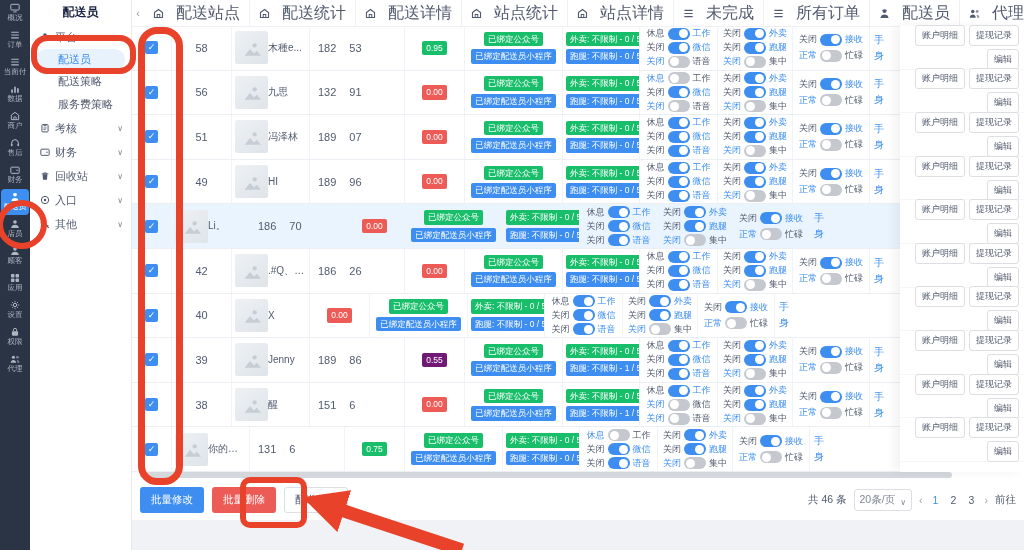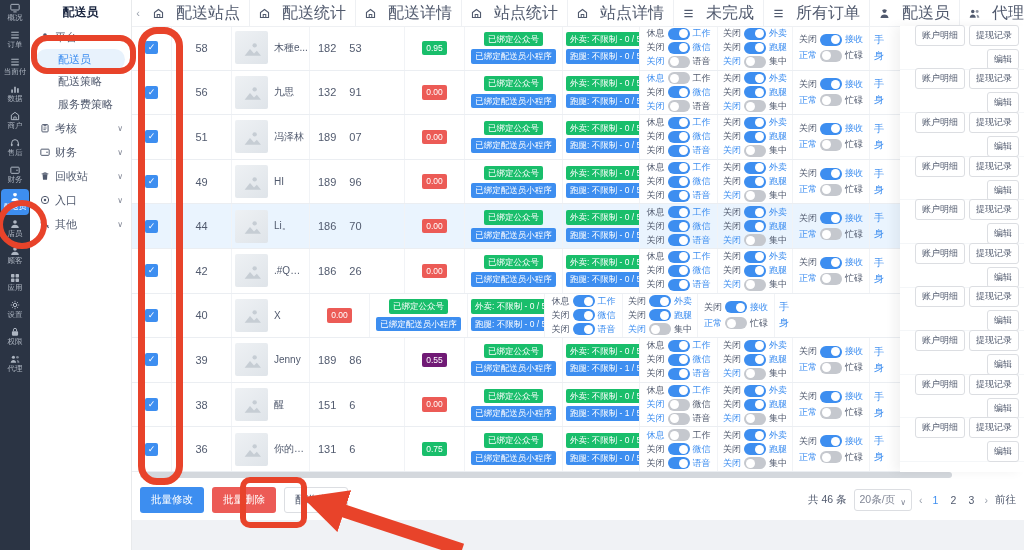--- a/index.html
+++ b/index.html
@@ -33,21 +33,21 @@
   .c-member{width:78px;justify-content:flex-start;padding-left:3px}
   .c-phone{width:95px;justify-content:flex-start;padding-left:8px;font-size:11px;gap:13px}
   .c-score{width:60px}.c-bind{width:98px;flex-direction:column;gap:3px}
   .c-limit{width:77px;flex-direction:column;align-items:flex-start;gap:3px;padding-left:3px}
   .c-tg1{width:78px;flex-direction:column;justify-content:center;gap:1px}
   .c-tg2{width:75px;flex-direction:column;justify-content:center;gap:1px}
   .c-tg3{width:77px;flex-direction:column;justify-content:center;gap:3px}
   .c-hid{width:30px;flex-direction:column;align-items:flex-start;gap:2px;padding-left:4px;color:#3d8ef0;font-size:10px;border-right:none}
   .cb{width:13px;height:13px;background:#3d8ef0;border-radius:2px;color:#fff;font-size:9px;line-height:13px;text-align:center;cursor:pointer}
   .avatar{width:33px;height:33px;background:linear-gradient(140deg,#eef1f4,#dfe4e9);border-radius:2px;display:flex;align-items:center;justify-content:center;flex:none}
-  .nm{margin-left:6px;font-size:10px;color:#515a6e;white-space:nowrap;overflow:hidden;text-overflow:ellipsis;max-width:38px}
+  .nm{font-size:10px;color:#515a6e;white-space:nowrap;overflow:hidden;text-overflow:ellipsis;max-width:38px}
   .badge{color:#fff;font-size:8.5px;line-height:1;padding:3px 4px;border-radius:2px;white-space:nowrap}
   .tline{display:flex;align-items:center;gap:3px;font-size:9px;height:13px}
   .tl,.tr{color:#515a6e}.act{color:#3d8ef0}
   .tgl{width:22px;height:12px;border-radius:7px;position:relative;background:#c5c8ce;flex:none;cursor:pointer}
   .tgl.on{background:#3d8ef0}
   .tgl::after{content:"";position:absolute;top:1.5px;left:2px;width:9px;height:9px;border-radius:50%;background:#fff}
   .tgl.on::after{left:11px}
   
   .panel{position:absolute;left:900px;top:26px;width:124px;height:446px;background:#fff;box-shadow:-6px 0 10px rgba(0,0,0,.05);z-index:6}
   .prow{height:43.6px;box-sizing:border-box;display:flex;flex-direction:column;justify-content:center;align-items:flex-end;padding-right:5px;gap:3px;border-bottom:1px solid #f4f6f8}
@@ -720,21 +720,20 @@
       </div>
     <div class="c c-hid">
         <span>手</span>
         <span>身</span>
       </div>
   </div>
   <div class="row hl">
     <div class="c c-check">
         <span class="cb">✓</span>
       </div>
-    <div class="c c-id">44</div>
     <div class="c c-member">
       <span class="avatar">
           <svg width="20" height="20" viewBox="0 0 12 12">
             <circle cx="7.6" cy="4.4" r="1.3" fill="#c6cdd4"></circle>
             <path d="M1.6 10.6l3.2-4 2.4 2.7 1.7-1.7 2.5 3z" fill="#c6cdd4"></path>
           </svg>
         </span>
       <span class="nm">Li。</span>
     </div>
     <div class="c c-phone">
@@ -1116,21 +1115,20 @@
       </div>
     <div class="c c-hid">
         <span>手</span>
         <span>身</span>
       </div>
   </div>
   <div class="row">
     <div class="c c-check">
         <span class="cb">✓</span>
       </div>
-    <div class="c c-id">36</div>
     <div class="c c-member">
       <span class="avatar">
           <svg width="20" height="20" viewBox="0 0 12 12">
             <circle cx="7.6" cy="4.4" r="1.3" fill="#c6cdd4"></circle>
             <path d="M1.6 10.6l3.2-4 2.4 2.7 1.7-1.7 2.5 3z" fill="#c6cdd4"></path>
           </svg>
         </span>
       <span class="nm">你的嘴真甜</span>
     </div>
     <div class="c c-phone">

